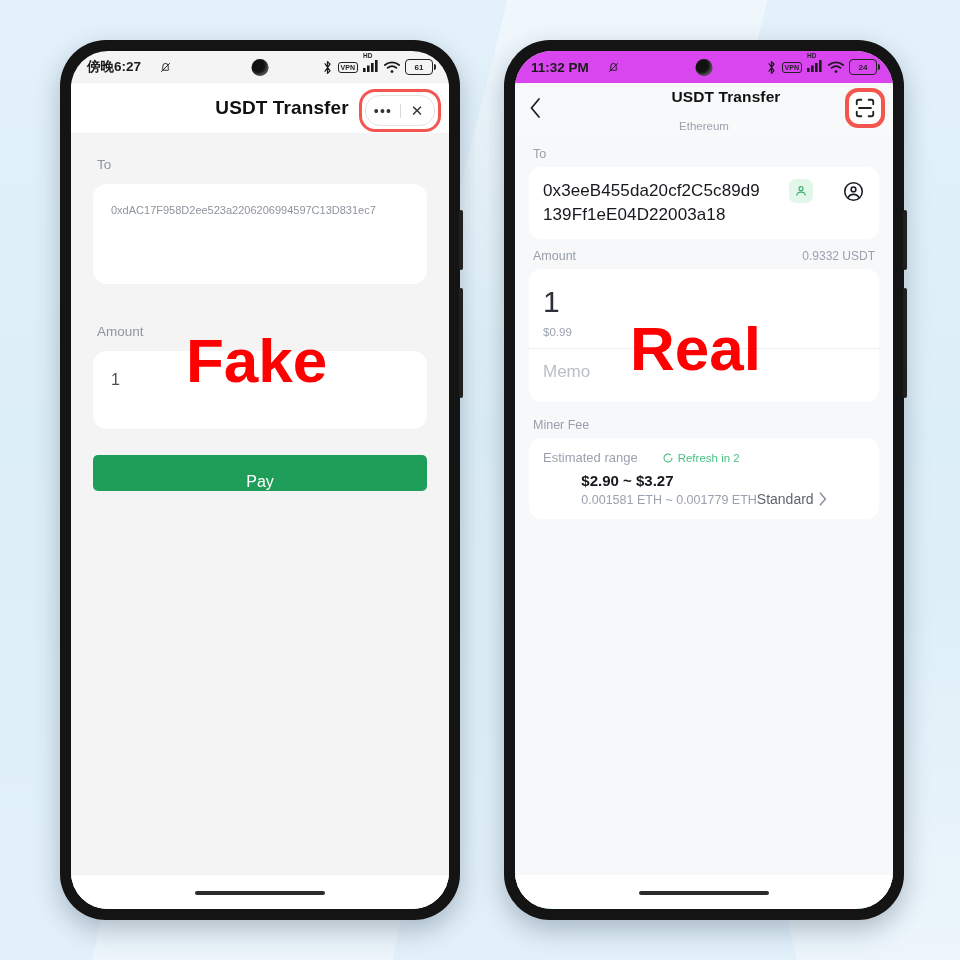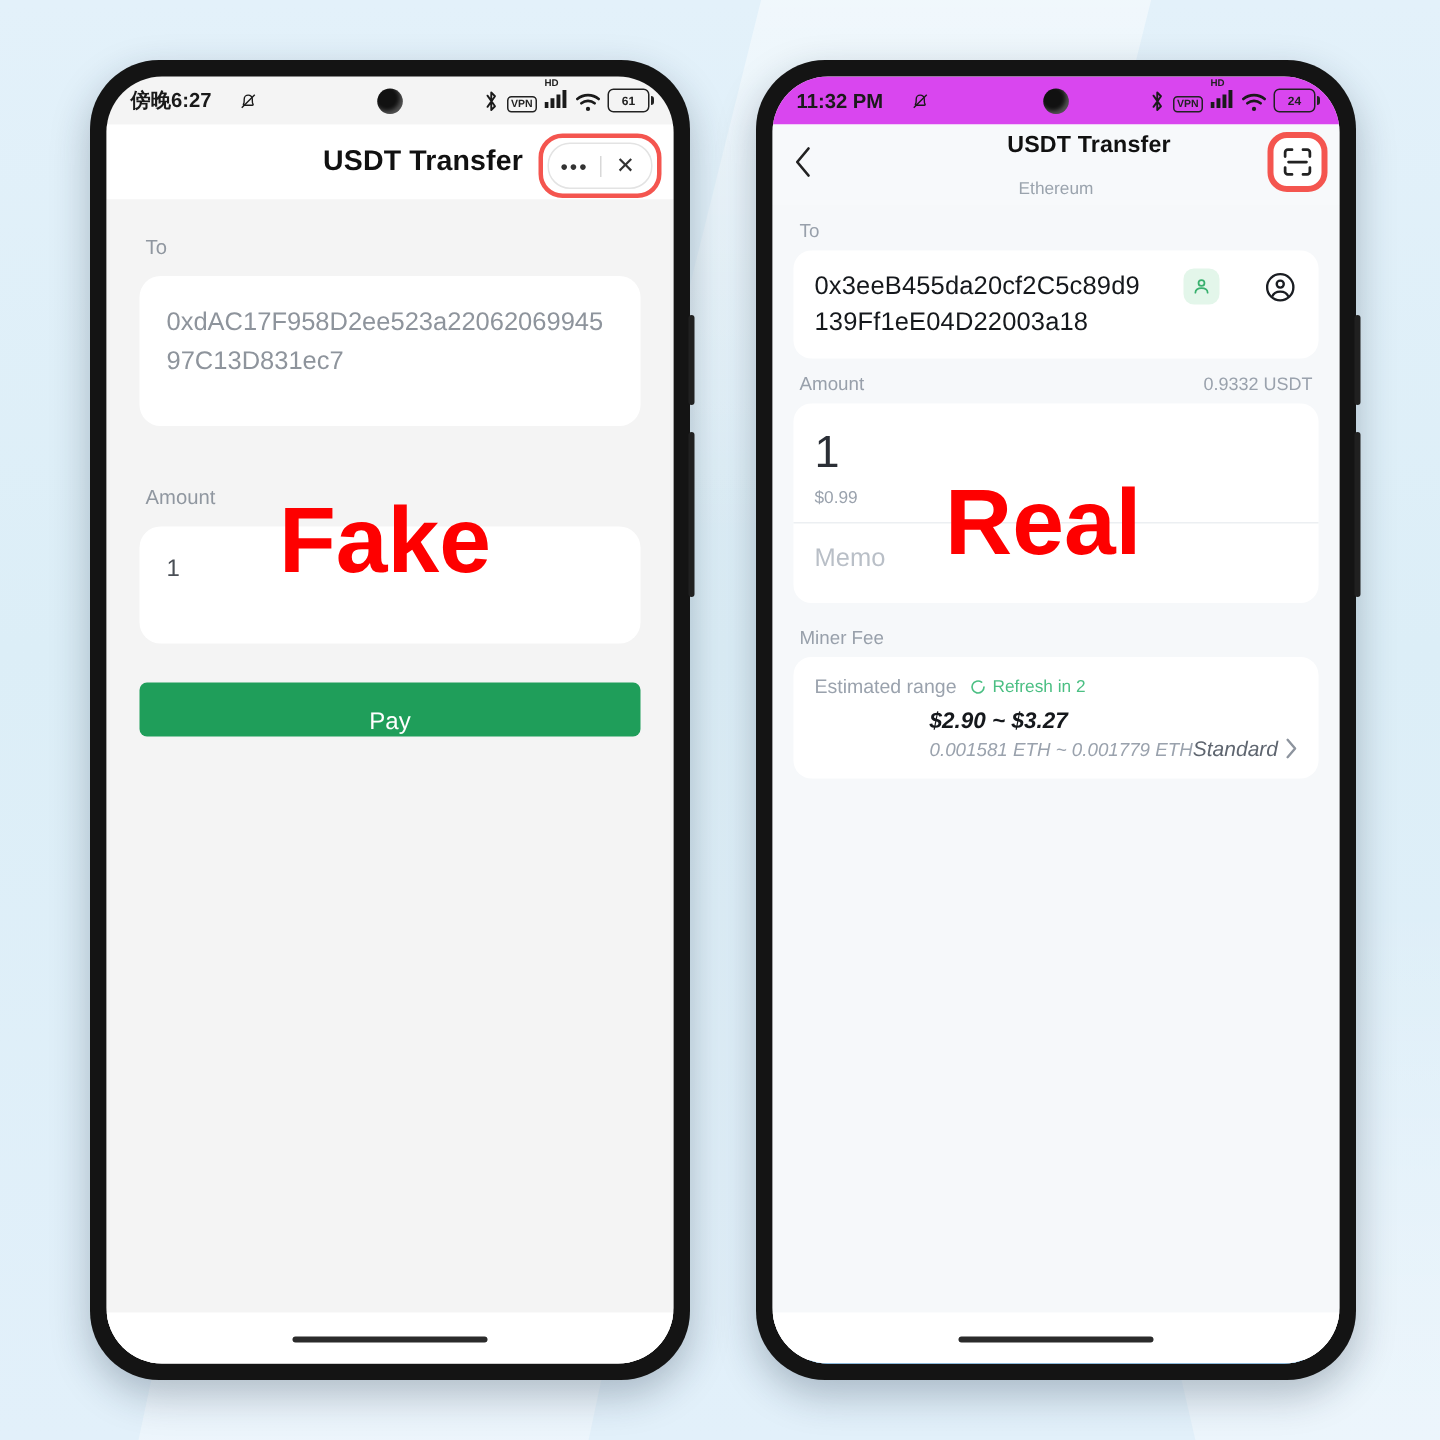--- a/index.html
+++ b/index.html
@@ -29,21 +29,21 @@
   .phone.left{left:60px;top:40px;width:400px;height:880px;}
   .phone.right{left:504px;top:40px;width:400px;height:880px;}
   .screen{position:absolute;left:11px;top:11px;right:11px;bottom:11px;
     border-radius:37px;overflow:hidden;background:#f4f4f4;}
   .sidebtn{position:absolute;width:4px;background:#202020;border-radius:3px;right:-3px;}
 
   
   .statusbar{height:32px;display:flex;align-items:center;
     padding:0 16px;position:relative;font-size:13.5px;color:#1a1a1a;font-weight:600;}
   .sb-time{display:flex;align-items:center;gap:18px;white-space:nowrap;}
-  .sb-right{margin-left:auto;display:flex;align-items:flex-end;gap:5px;}
+  .sb-right{margin-left:auto;display:flex;align-items:center;gap:5px;}
   .camera{position:absolute;left:50%;top:8px;transform:translateX(-50%);
     width:17px;height:17px;border-radius:50%;background:#111;
     box-shadow:inset -2px -2px 3px rgba(255,255,255,.28);}
   .batt{position:relative;width:26px;height:14px;border:1.4px solid #222;
     border-radius:4px;display:flex;align-items:center;justify-content:center;
     font-size:8px;font-weight:700;color:#222;}
   .batt::after{content:"";position:absolute;right:-4px;top:4px;width:2.4px;height:6px;
     background:#222;border-radius:0 2px 2px 0;}
   .vpn{border:1.4px solid #222;border-radius:3px;font-size:7px;font-weight:700;
     padding:1px 2px;line-height:1;color:#222;}
@@ -67,45 +67,45 @@
   .cap-div{width:1px;height:14px;background:#d8d8d8;}
   .cap-x{width:33px;text-align:center;font-size:15px;color:#333;line-height:1;}
 
   .scan-redbox{position:absolute;right:8px;top:5px;border:4px solid #f4554f;
     border-radius:13px;padding:5px;background:#fff;z-index:3;}
 
   
   .body-l{background:#f4f4f4;height:100%;padding:0 22px;box-sizing:border-box;position:relative;}
   .sec-label{font-size:13.5px;color:#9097a0;padding:24px 0 12px 4px;}
   .card-l{background:#fff;border-radius:14px;padding:18px 18px;box-sizing:border-box;}
-  .addr-l{font-size:17px;color:#8e949c;line-height:1.55;word-break:break-all;}
+  .addr-l{font-size:11px;color:#8e949c;line-height:1.55;word-break:break-all;}
   .amt-l{font-size:16px;color:#4a4f56;}
   .paybtn{margin-top:26px;height:36px;background:#1f9e5a;border-radius:5px;
     display:flex;align-items:flex-end;justify-content:center;
     color:#fff;font-size:16px;}
 
   
   .body-r{background:#f6f8fa;height:100%;box-sizing:border-box;position:relative;}
   .r-label{font-size:12.5px;color:#98a0ab;padding:10px 18px 6px;}
   .r-label-row{display:flex;align-items:center;justify-content:space-between;padding:10px 18px 6px;}
   .r-label-right{font-size:12px;color:#9aa2ad;}
   .r-card{background:#fff;margin:0 14px;border-radius:12px;padding:12px 14px;box-sizing:border-box;}
   .r-addr-row{display:flex;align-items:flex-start;gap:28px;}
   .r-addr{flex:1;font-size:17px;color:#15181c;line-height:1.42;word-break:break-all;letter-spacing:.1px;}
   .ic-green{width:24px;height:24px;border-radius:7px;background:#e3f6ea;
     display:flex;align-items:center;justify-content:center;flex:0 0 auto;}
   .ic-dark{width:24px;height:24px;flex:0 0 auto;display:flex;align-items:center;justify-content:center;}
   .amt-big{font-size:30px;color:#2b2f36;line-height:1;padding-top:6px;font-weight:400;}
   .amt-usd{font-size:11.5px;color:#9aa2ad;padding-top:9px;padding-bottom:10px;}
   .memo-div{height:1px;background:#eceff2;margin:0 -14px;}
   .memo{font-size:17px;color:#b9bfc7;padding:13px 0 8px;}
-  .fee-top{display:flex;align-items:center;gap:8px;}
+  .fee-top{display:flex;align-items:center;gap:24px;}
   .fee-est{font-size:13px;color:#9aa2ad;}
   .fee-refresh{font-size:11.5px;color:#4bbf83;display:flex;align-items:center;gap:4px;}
-  .fee-mid{display:flex;align-items:flex-end;justify-content:flex-end;margin-top:7px;font-style:italic;}
+  .fee-mid{display:flex;align-items:flex-end;justify-content:center;margin-top:7px;}
   .fee-usd{font-size:15px;color:#15181c;font-weight:700;}
   .fee-eth{font-size:12.5px;color:#9aa2ad;margin-top:4px;}
   .fee-std{font-size:14px;color:#5e656f;display:flex;align-items:center;gap:5px;}
   .nextbtn{position:absolute;left:24px;right:24px;bottom:52px;height:48px;
     background:#1288e0;border-radius:10px;display:flex;align-items:center;
     justify-content:center;color:#fff;font-size:17px;}
   .homebar{position:absolute;bottom:14px;left:50%;transform:translateX(-50%);
     width:130px;height:4.5px;border-radius:3px;background:#2b2b2b;}
   .homebar-wrap{position:absolute;left:0;right:0;bottom:0;height:34px;background:#fff;}
 

